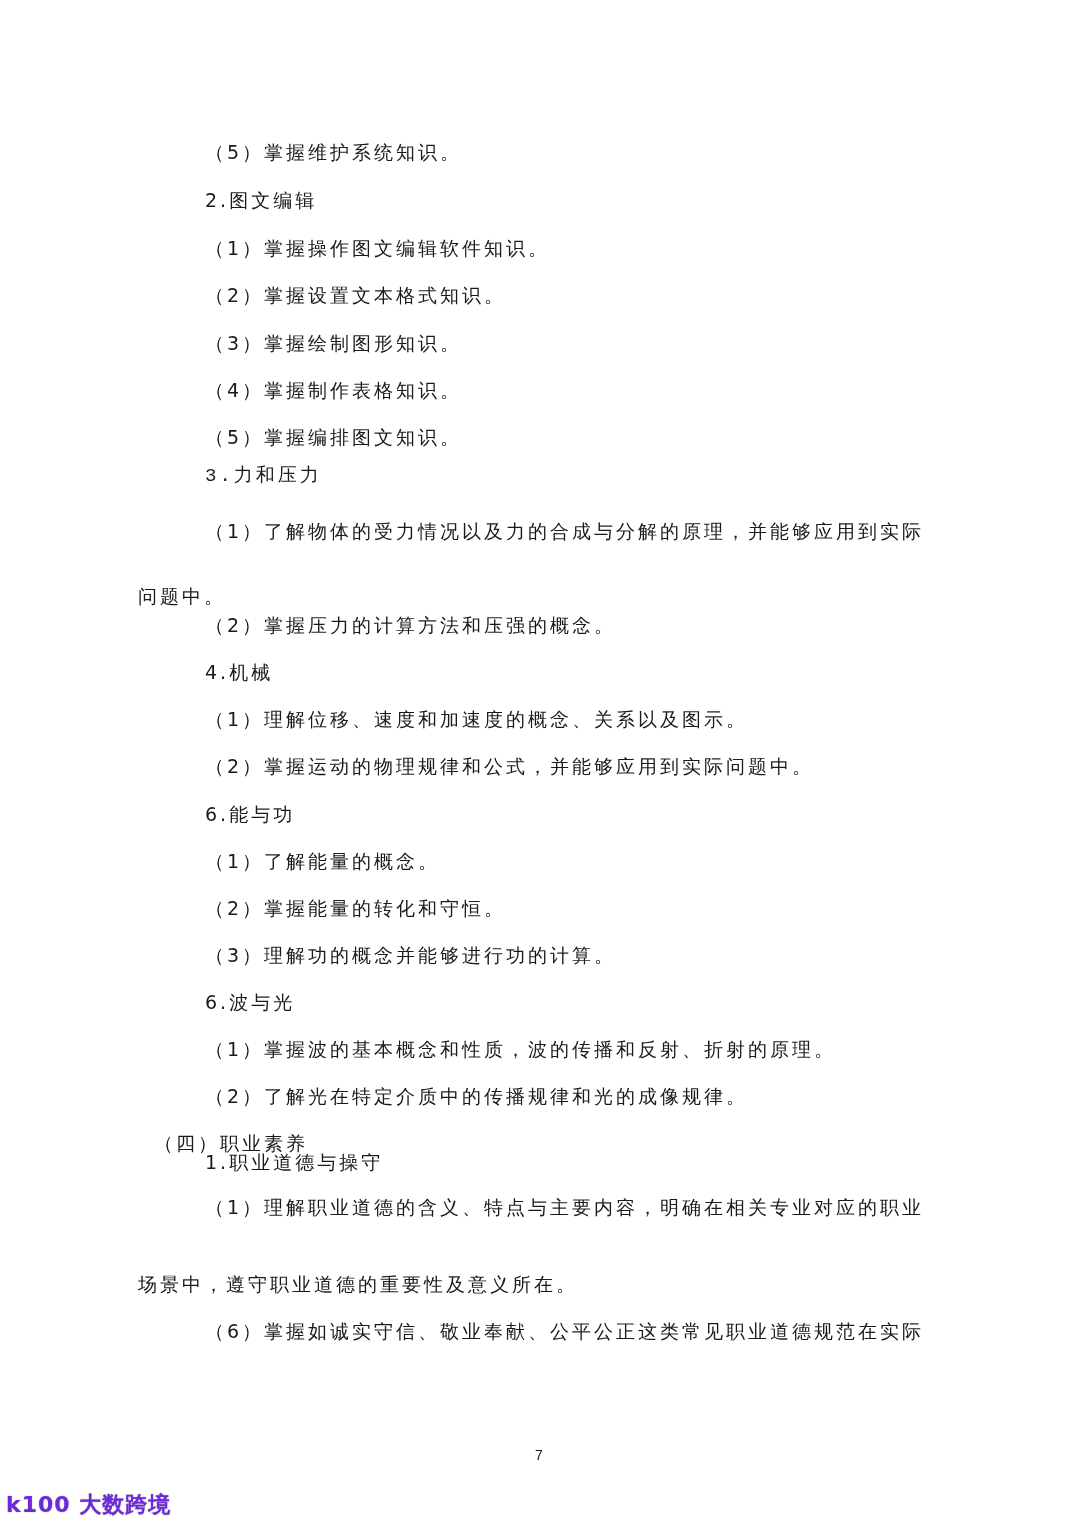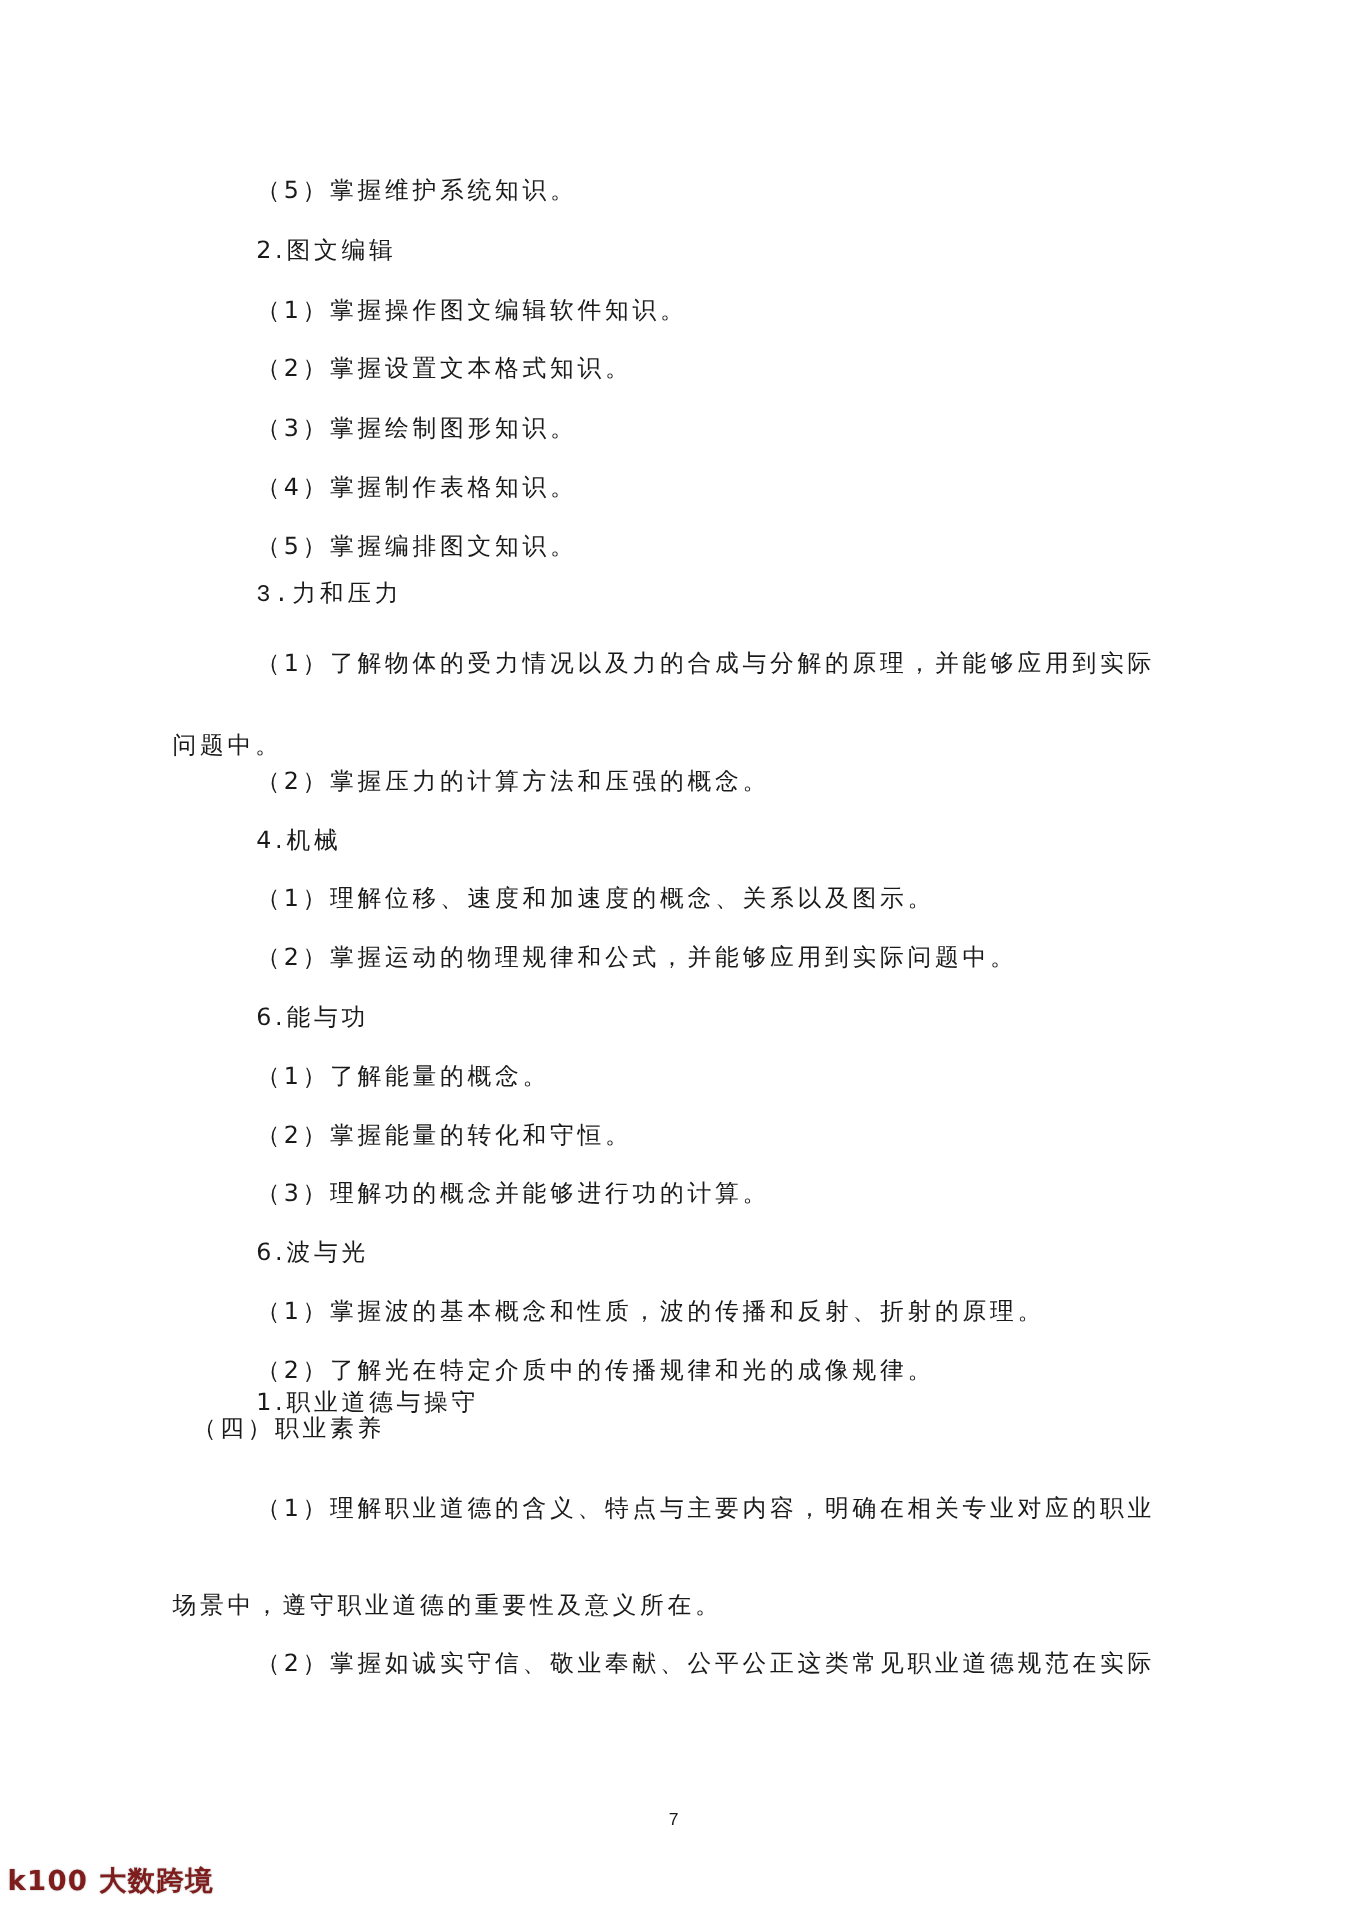--- a/index.html
+++ b/index.html
@@ -3,21 +3,21 @@
 <meta charset="utf-8">
 <style>
   html, body { margin:0; padding:0; background:#ffffff; }
   body { width:1080px; height:1528px; position:relative; overflow:hidden;
          font-family:"DejaVu Sans", sans-serif; color:#1a1a1a; }
   .line { position:absolute; font-size:19px; letter-spacing:3px; white-space:nowrap; line-height:24px; }
   .l1 { left:205px; }
   .l2 { left:154px; }
   .cont { left:138px; }
   .pagenum { position:absolute; left:535px; top:1447px; font-size:14px; font-family:"Liberation Sans", sans-serif; }
-  .wm { position:absolute; left:6px; top:1490px; font-size:22px; font-weight:bold; color:#7f1d1d;
+  .wm { position:absolute; left:6px; top:1490px; font-size:22px; font-weight:bold; color:#6d28d9;
         text-shadow:0 0 1px #bdbdbd, 0 0 2px #cfcfcf; letter-spacing:1px; }
 </style>
 </head>
 <body>
 
 <div id="page">
     <div class="line l1" style="top: 140px;">（5）掌握维护系统知识。</div>
     <div class="line l1" style="top: 188px;">2.图文编辑</div>
     <div class="line l1" style="top: 236px;">（1）掌握操作图文编辑软件知识。</div>
     <div class="line l1" style="top: 283px;">（2）掌握设置文本格式知识。</div>
@@ -32,24 +32,24 @@
     <div class="line l1" style="top: 707px;">（1）理解位移、速度和加速度的概念、关系以及图示。</div>
     <div class="line l1" style="top: 754px;">（2）掌握运动的物理规律和公式，并能够应用到实际问题中。</div>
     <div class="line l1" style="top: 802px;">6.能与功</div>
     <div class="line l1" style="top: 849px;">（1）了解能量的概念。</div>
     <div class="line l1" style="top: 896px;">（2）掌握能量的转化和守恒。</div>
     <div class="line l1" style="top: 943px;">（3）理解功的概念并能够进行功的计算。</div>
     <div class="line l1" style="top: 990px;">6.波与光</div>
     <div class="line l1" style="top: 1037px;">（1）掌握波的基本概念和性质，波的传播和反射、折射的原理。</div>
     <div class="line l1" style="top: 1084px;">（2）了解光在特定介质中的传播规律和光的成像规律。</div>
     <div class="line l2" style="top: 1131px;">（四）职业素养</div>
-    <div class="line l1" style="top: 1110px;">1.职业道德与操守</div>
+    <div class="line l1" style="top: 1150px;">1.职业道德与操守</div>
     <div class="line l1" style="top: 1195px;">（1）理解职业道德的含义、特点与主要内容，明确在相关专业对应的职业</div>
     <div class="line cont" style="top: 1272px;">场景中，遵守职业道德的重要性及意义所在。</div>
-    <div class="line l1" style="top: 1319px;">（2）掌握如诚实守信、敬业奉献、公平公正这类常见职业道德规范在实际</div>
+    <div class="line l1" style="top: 1319px;">（6）掌握如诚实守信、敬业奉献、公平公正这类常见职业道德规范在实际</div>
   </div>
 
 <div class="pagenum">7</div>
 
 <div class="wm">
   <span>k100</span>
   <span>大数跨境</span>
 </div>
 
 </body></html>

